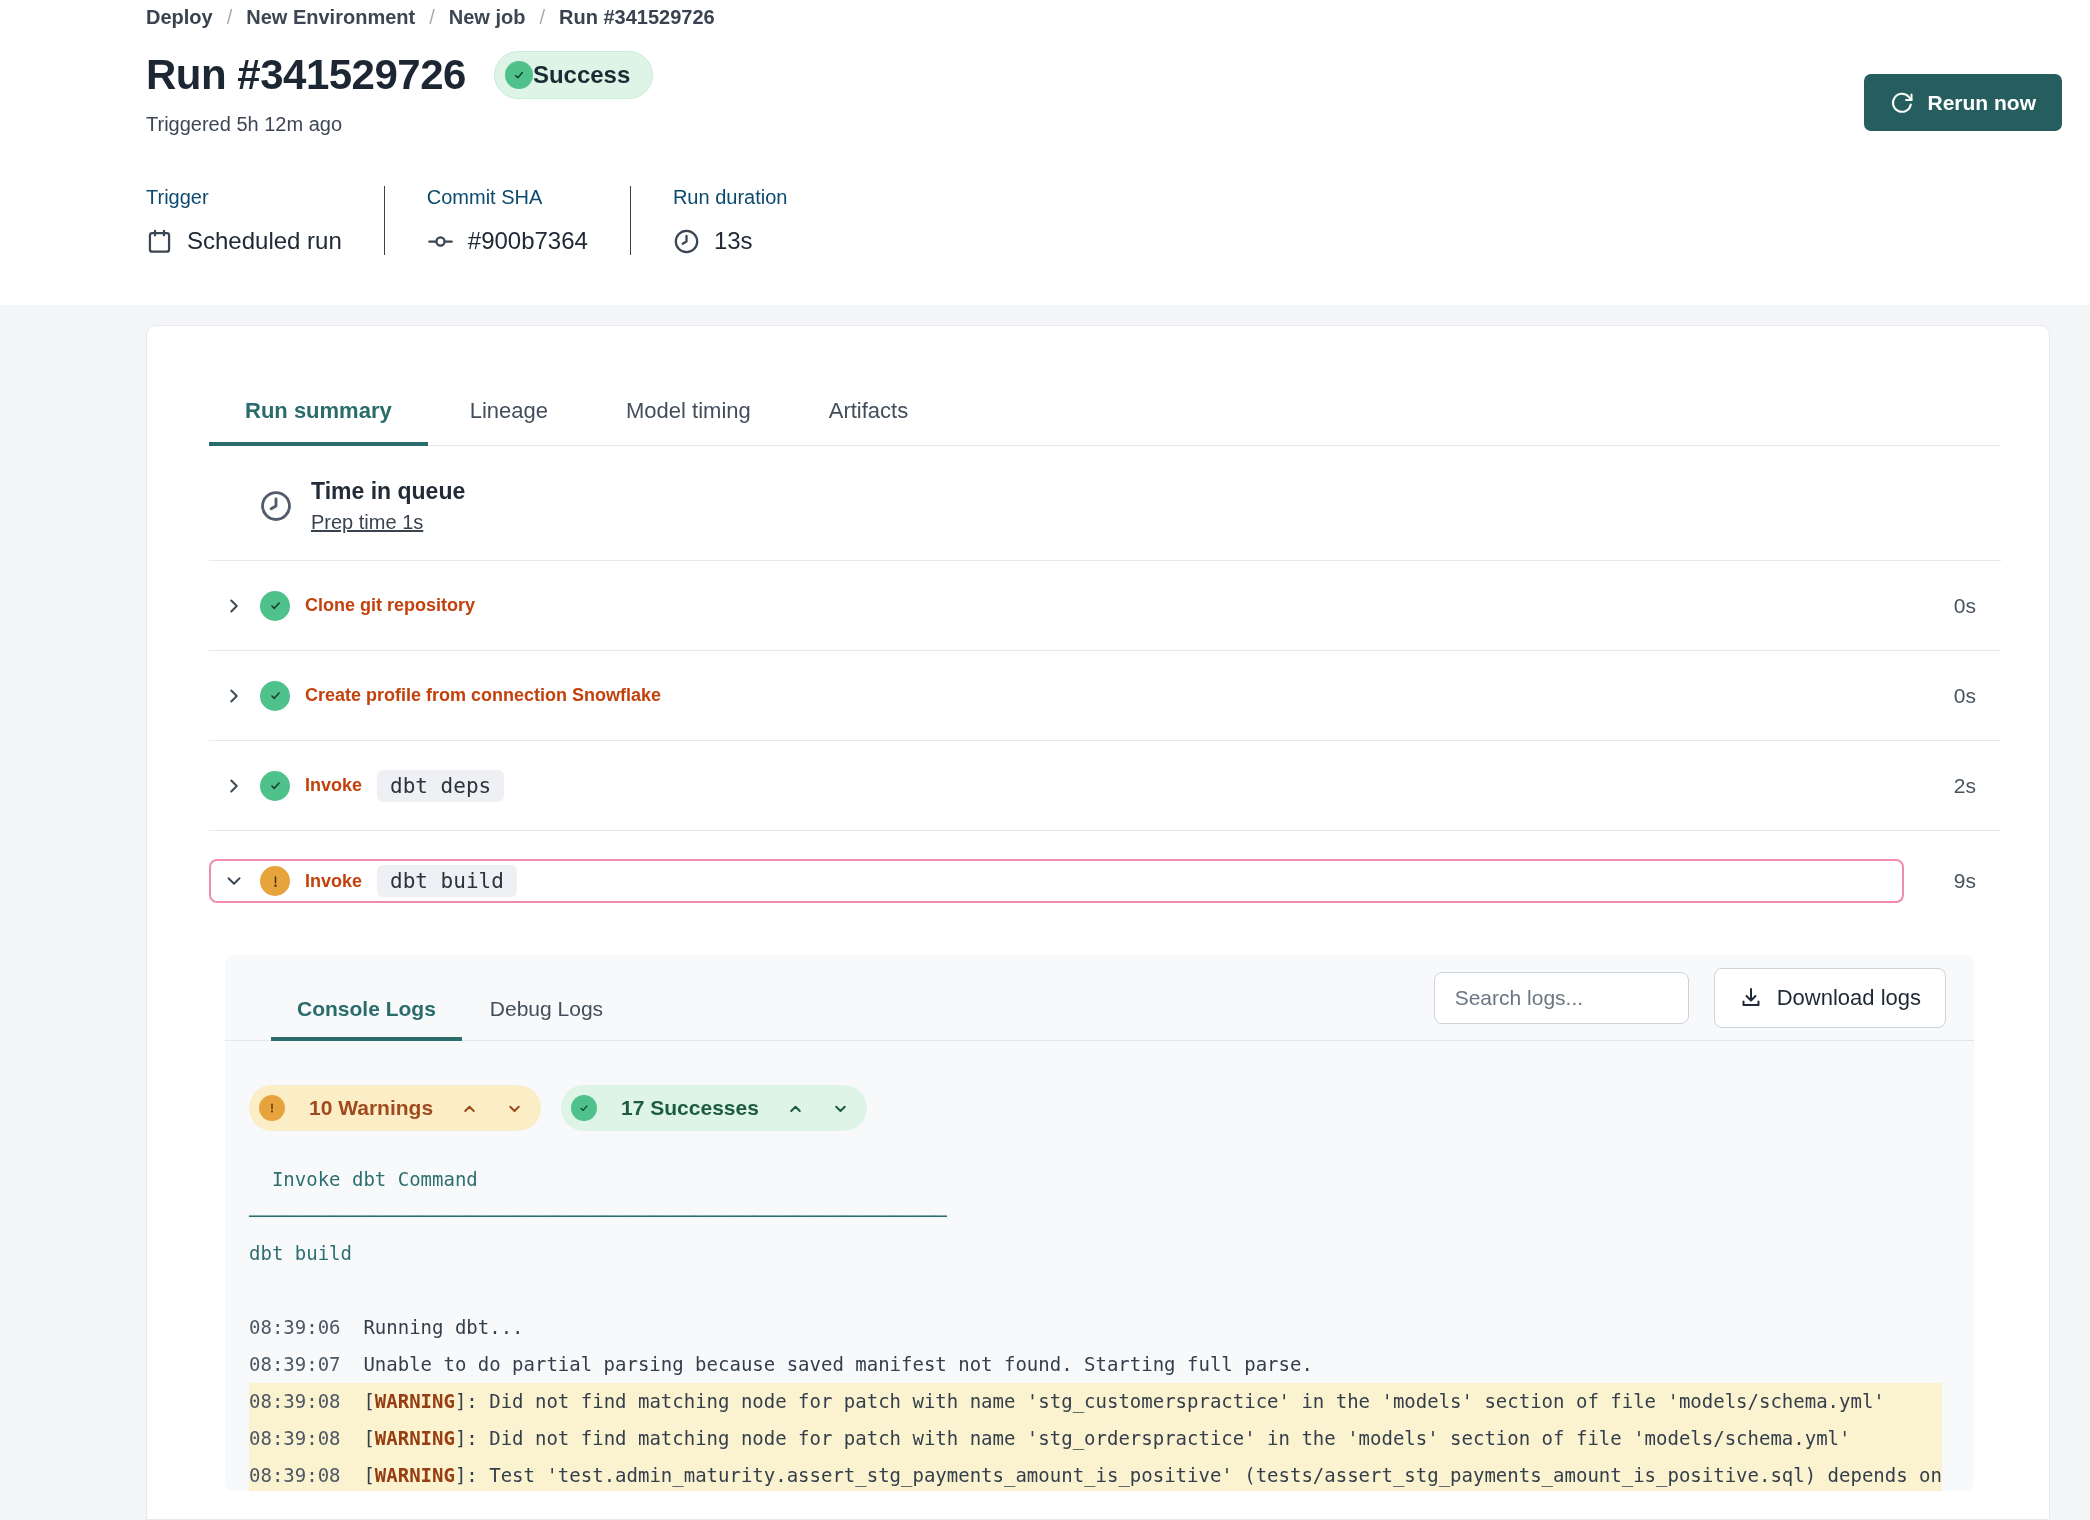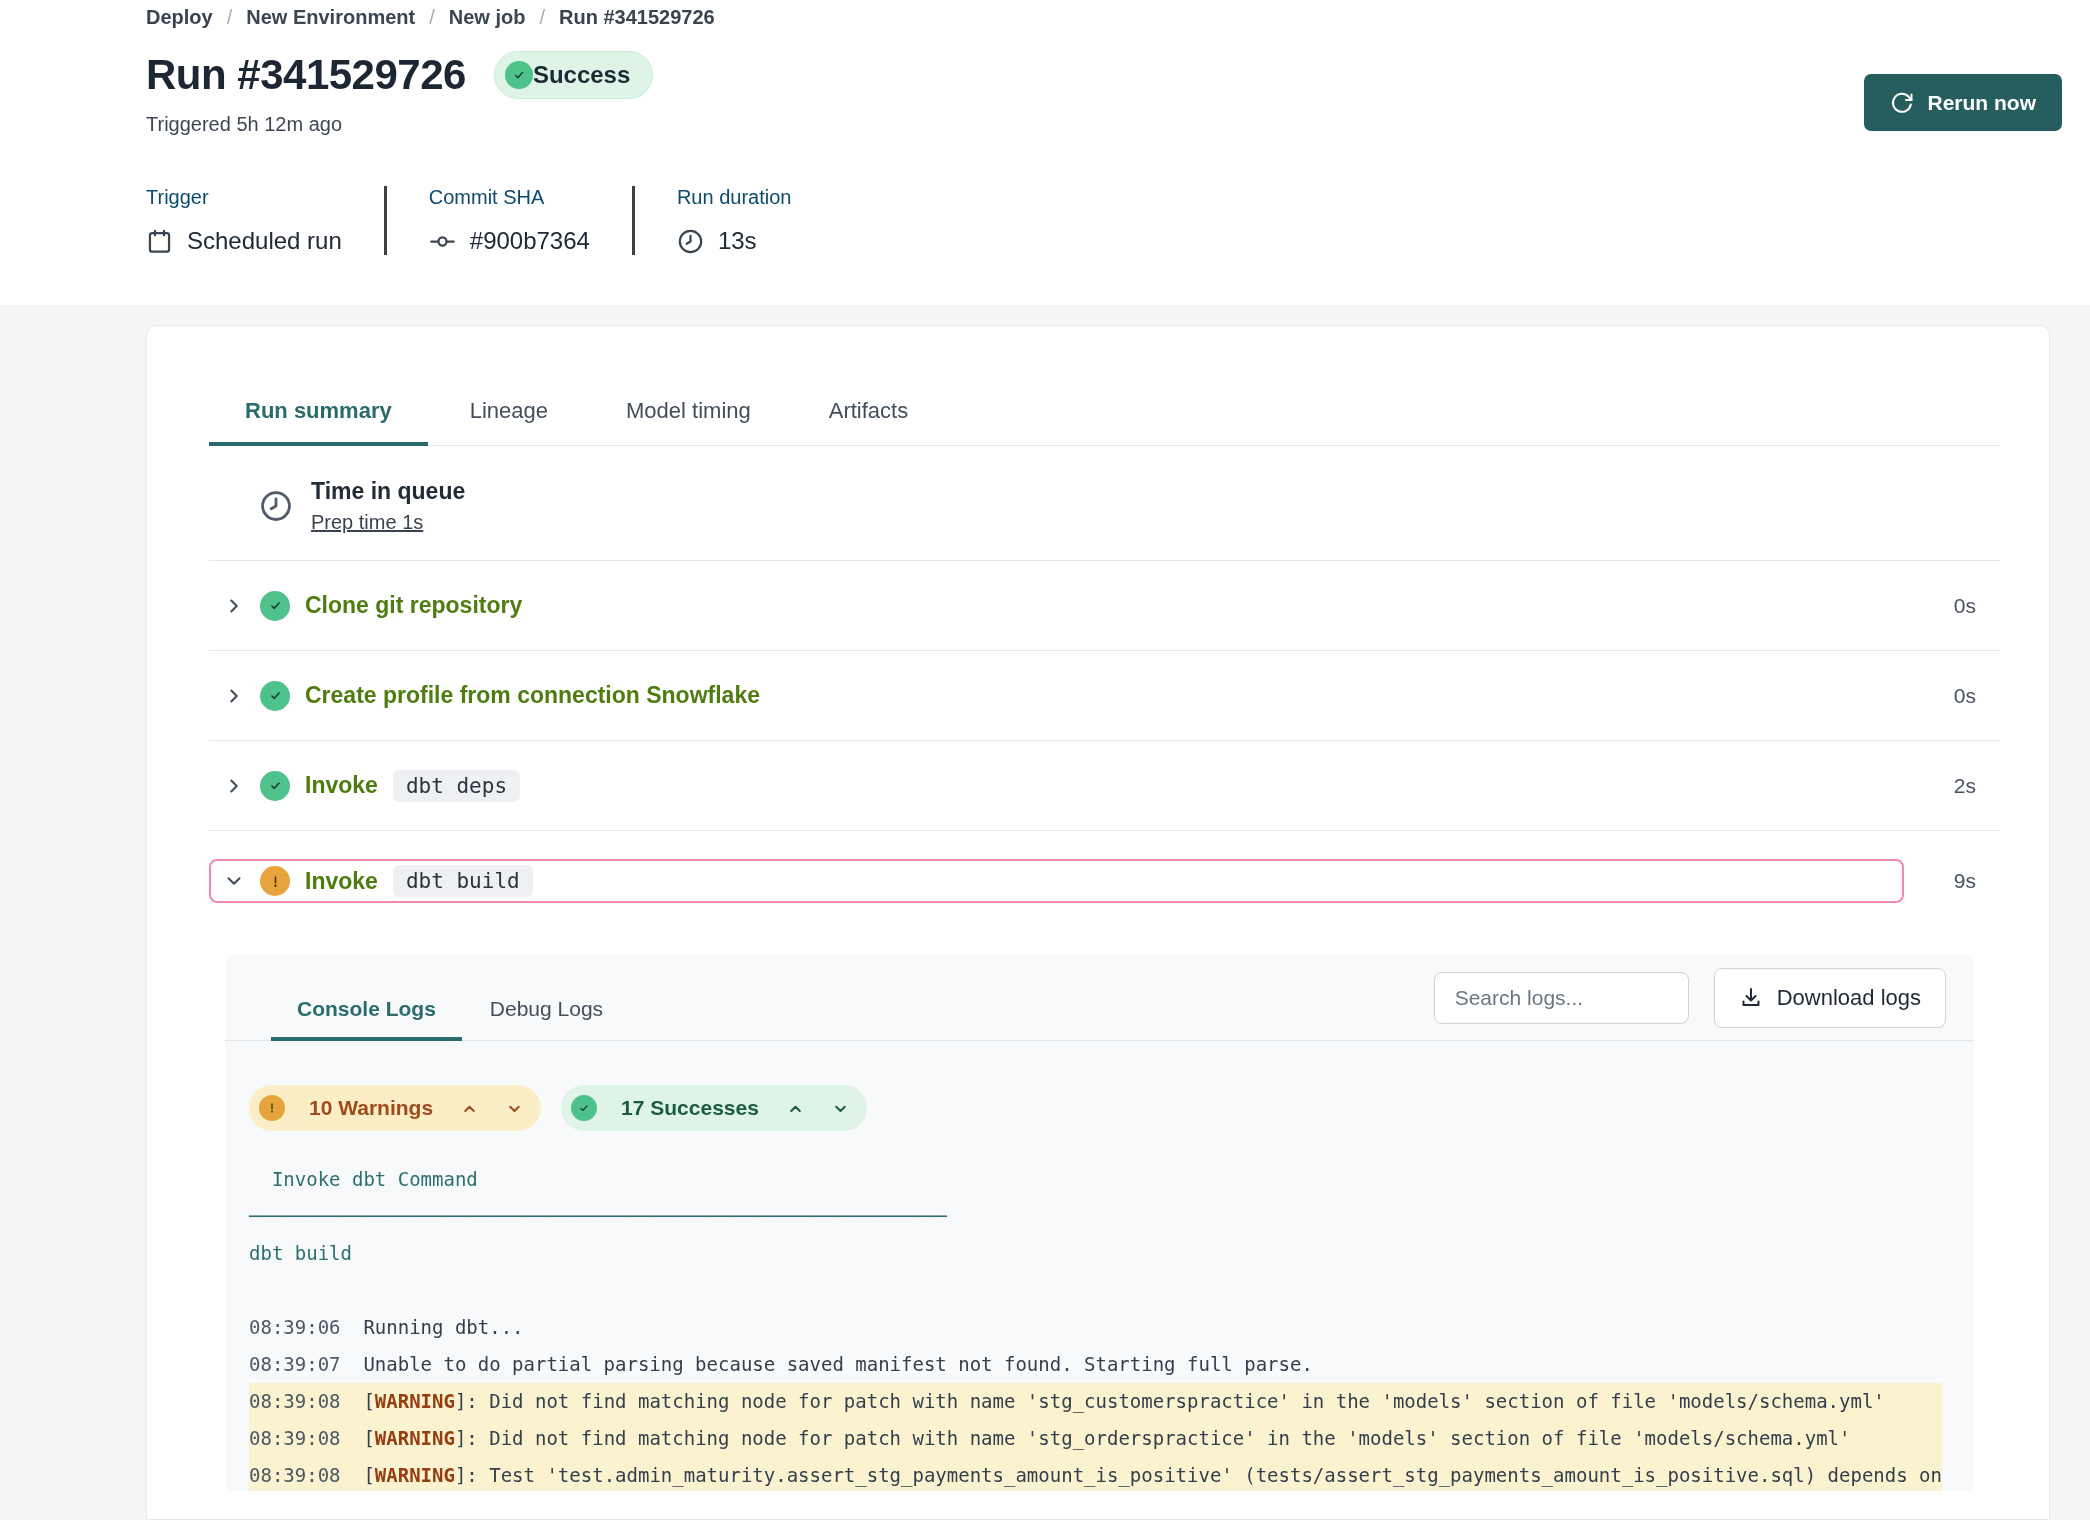--- a/index.html
+++ b/index.html
@@ -32,21 +32,21 @@
   .round-dot.green{background:var(--green);color:var(--green-dark);}
   .round-dot.amber{background:var(--amber);color:var(--amber-dark);}
   .round-dot svg{width:18px;height:18px;}
   .triggered{margin-top:14px;font-size:20px;color:#3d4754;}
   .rerun-btn{position:absolute;top:74px;right:28px;height:57px;padding:0 26px;display:flex;align-items:center;gap:14px;
     background:var(--btn-teal);color:#fff;border:none;border-radius:7px;font-size:21px;font-weight:700;cursor:pointer;
     font-family:inherit;}
   .rerun-btn svg{width:24px;height:24px;color:#fff;}
   .meta-row{margin-top:50px;display:flex;}
   .meta-col{padding-right:42px;}
-  .meta-col + .meta-col{border-left:3px solid #404040;padding-left:42px;}
+  .meta-col + .meta-col{border-left:1px solid #404040;padding-left:42px;}
   .meta-label{font-size:20px;color:#0c4a6e;}
   .meta-value{margin-top:18px;display:flex;align-items:center;gap:14px;font-size:24px;color:#202a36;}
   .meta-value svg{width:27px;height:27px;color:#3a4552;}
 
   
   .content-area{background:var(--page-gray);height:1215px;padding-top:20px;}
   .card{margin-left:146px;width:1904px;height:100%;background:#fff;border:1px solid #e7e9ec;
     border-radius:10px 10px 0 0;padding:72px 48px 0 62px;}
 
   
@@ -65,21 +65,21 @@
   .step-row{display:flex;align-items:center;height:90px;border-bottom:1px solid var(--border);}
   .step-row.selected{border-bottom:none;height:100px;}
   .step-box{flex:1;display:flex;align-items:center;gap:15px;padding-left:14px;height:100%;cursor:pointer;}
   .step-row.selected .step-box{height:44px;border:2px solid var(--pink);border-radius:8px;padding-left:12px;background:#fff;margin-right:12px;}
   .chev{width:22px;height:22px;color:#3f4a57;}
   .chev polyline{fill:none;stroke:currentColor;stroke-width:2.2;stroke-linecap:round;stroke-linejoin:round;}
   .status-dot{width:30px;height:30px;border-radius:50%;display:inline-flex;align-items:center;justify-content:center;flex:0 0 auto;}
   .status-dot.green{background:var(--green);color:var(--green-dark);}
   .status-dot.amber{background:var(--amber);color:var(--amber-dark);}
   .status-dot svg{width:19px;height:19px;}
-  .step-label{font-size:23px;font-weight:700;color:#4d7c0f;}
+  .step-label{font-size:18px;font-weight:700;color:#c2410c;}
   .step-code{font-family:"DejaVu Sans Mono","Liberation Mono",monospace;font-size:21px;color:#2b343d;
     background:var(--chip-bg);padding:4px 13px;border-radius:6px;}
   .step-duration{flex:0 0 85px;text-align:right;padding-right:25px;font-size:21px;color:#49535f;}
 
   
   .log-panel{margin:24px 27px 0 16px;background:var(--log-bg);border-radius:8px;height:536px;overflow:hidden;}
   .log-header{display:flex;align-items:center;height:86px;border-bottom:1px solid #e4e7ea;padding-right:28px;}
   .log-tabs{align-self:stretch;display:flex;align-items:flex-end;padding-left:46px;gap:2px;flex:1;}
   .log-tab{padding:0 26px 16px 26px;font-size:21px;color:#434e5b;cursor:pointer;border-bottom:4px solid transparent;margin-bottom:-1px;}
   .log-tab.active{color:var(--teal);font-weight:700;border-bottom-color:var(--teal);}

